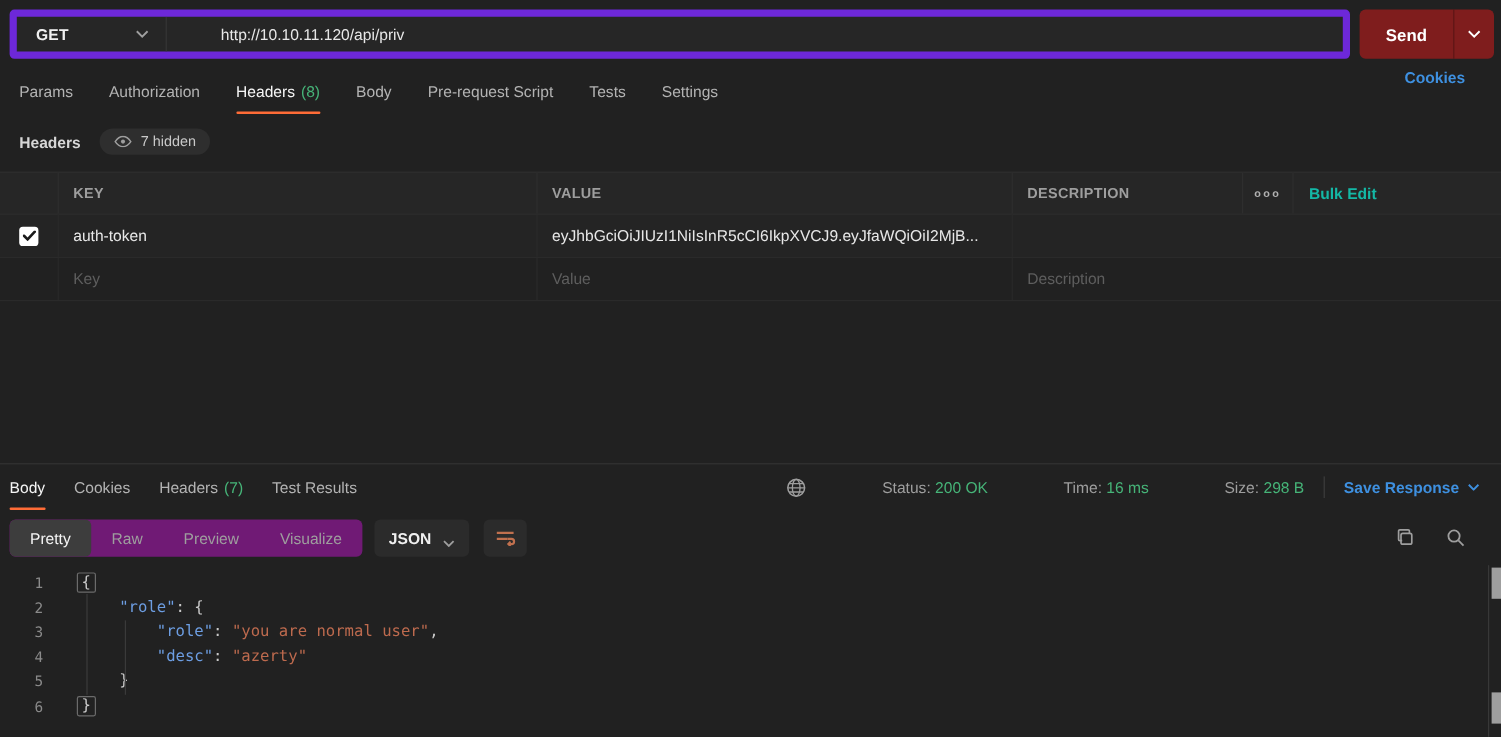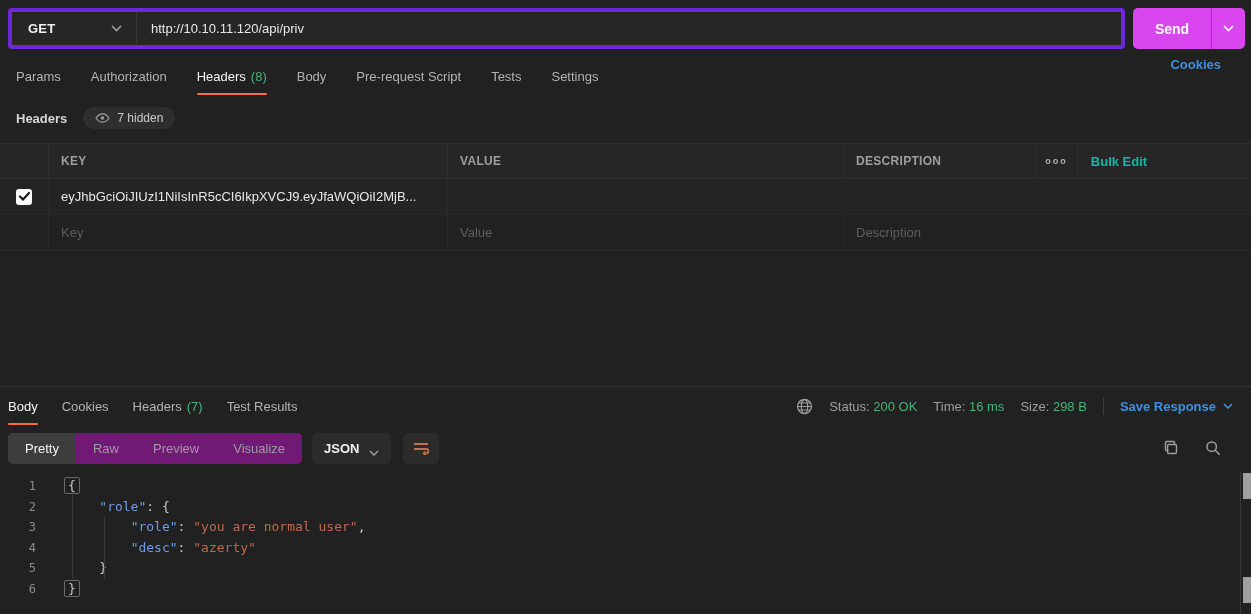--- a/index.html
+++ b/index.html
@@ -2,28 +2,28 @@
 <html><head>
 <meta charset="utf-8">
 <style>
   * { margin:0; padding:0; box-sizing:border-box; }
   html,body { width:1251px; height:614px; background:#212121; overflow:hidden;
               font-family:"Liberation Sans", sans-serif; color:#e8e8e8; }
 
   
   .url-row { display:flex; align-items:center; padding:8px 6px 8px 8px; height:57px; }
   .method-url { flex:1; display:flex; align-items:stretch; height:41px;
-                background:#262626; border:4px solid #6d28d9; border-radius:4px; overflow:hidden; }
+                background:#262626; border:6px solid #6d28d9; border-radius:4px; overflow:hidden;gap:31px; }
   .method-box { width:125px; display:flex; align-items:center; justify-content:space-between;
                 padding:0 14px 0 16px; border-right:1px solid #363636; cursor:pointer; }
   .method-label { font-size:13px; font-weight:700; color:#f0f0f0; letter-spacing:.2px; }
   .url-input { flex:1; background:transparent; border:none; outline:none; color:#e8e8e8;
                font-size:13px; padding:0 14px; font-family:"Liberation Sans", sans-serif; }
   .send-btn { margin-left:8px; height:41px; width:112px; display:flex; align-items:stretch;
-              background:#d946ef; border-radius:5px; overflow:hidden; cursor:pointer; }
+              background:#7f1d1d; border-radius:5px; overflow:hidden; cursor:pointer; }
   .send-main { flex:1; display:flex; align-items:center; justify-content:center;
                color:#fff; font-size:14px; font-weight:700; }
   .send-caret { width:34px; display:flex; align-items:center; justify-content:center;
                 border-left:1px solid rgba(0,0,0,0.28); }
   .icon { display:inline-flex; align-items:center; justify-content:center; }
 
   
   .req-tabs { display:flex; align-items:flex-start; height:38px; padding:0 16px; position:relative; }
   .tab { position:relative; height:100%; display:flex; align-items:center; gap:5px;
          margin-right:30px; font-size:13px; color:#b3b3b3; cursor:pointer; white-space:nowrap; }
@@ -61,21 +61,21 @@
                 font-size:13px; color:#e8e8e8; font-family:"Liberation Sans", sans-serif; }
   .cell-input::placeholder { color:#5e5e5e; }
   .checkbox { width:16px; height:16px; background:#ffffff; border-radius:3px;
               display:flex; align-items:center; justify-content:center; cursor:pointer; }
 
   
   .response-pane { position:absolute; top:386px; left:0; right:0; bottom:0; border-top:1px solid #343434; }
   .resp-tabs { display:flex; align-items:center; height:38px; padding:0 8px 0 8px; }
   .resp-tabs .tab { margin-right:24px; }
   .meta-cluster { display:flex; align-items:center; gap:16px; padding-right:10px; }
-  .meta-item { font-size:13px; color:#9e9e9e; white-space:nowrap; }
+  .meta-item { font-size:13px; color:#9e9e9e; white-space:nowrap;margin-left:47px; }
   .meta-item b { font-weight:400; color:#46b478; }
   .meta-divider { width:1px; height:18px; background:#3d3d3d; }
   .save-response { display:flex; align-items:center; gap:7px; color:#3e90e0;
                    font-size:13px; font-weight:700; cursor:pointer; }
 
   
   .resp-toolbar { display:flex; align-items:center; height:46px; padding:0 10px 0 8px; }
   .segmented { display:flex; background:#701a75; border-radius:5px; overflow:hidden; }
   .segment { padding:8px 17px; font-size:13px; color:#9e9e9e; cursor:pointer; }
   .segment.active { background:#3d3d3d; color:#f5f5f5; border-radius:5px; }
@@ -200,20 +200,23 @@
 
     <div class="tbl-row filled">
       <div>
         <div class="checkbox">
           <svg width="11" height="9" viewBox="0 0 11 9">
               <path d="M1 4.5l3 3L10 1" fill="none" stroke="#1a1a1a" stroke-width="2.2" stroke-linecap="round"></path>
             </svg>
         </div>
       </div>
       <div>
+          <span class="cell-text">auth-token</span>
+        </div>
+      <div>
           <span class="cell-text">eyJhbGciOiJIUzI1NiIsInR5cCI6IkpXVCJ9.eyJfaWQiOiI2MjB...</span>
         </div>
       <div>
           <span class="cell-text"></span>
         </div>
     </div>
 
     <div class="tbl-row">
       <div></div>
       <div>

